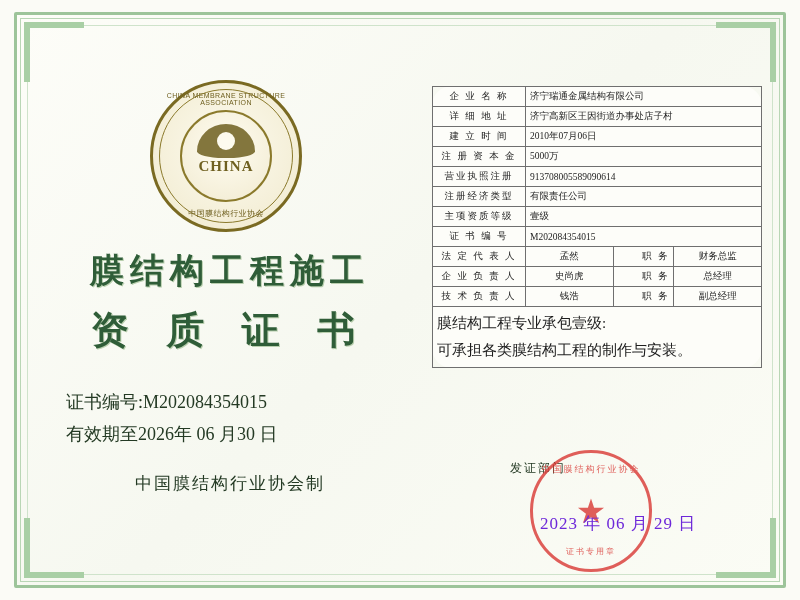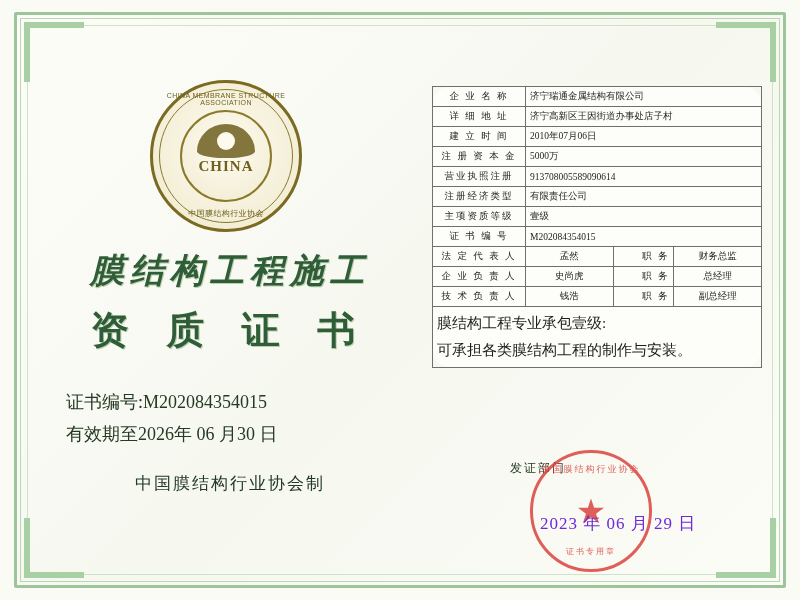--- a/index.html
+++ b/index.html
@@ -129,21 +129,21 @@
   .title1, .title2 {
     position: absolute;
     width: 380px;
     text-align: center;
     color: #2f5d38;
     font-family: "Liberation Serif", serif;
     font-weight: bold;
     letter-spacing: 6px;
     text-shadow: 1px 1px 0 #b9cfae;
   }
-  .title1 { top: 188px; font-size: 34px; font-style: italic; }
+  .title1 { top: 188px; font-size: 34px; }
   .title2 { top: 245px; font-size: 38px; letter-spacing: 14px; }
 
   .certno, .valid {
     position: absolute;
     left: 26px;
     width: 354px;
     color: #243a24;
     font-size: 18px;
     font-family: "Liberation Serif", serif;
   }

